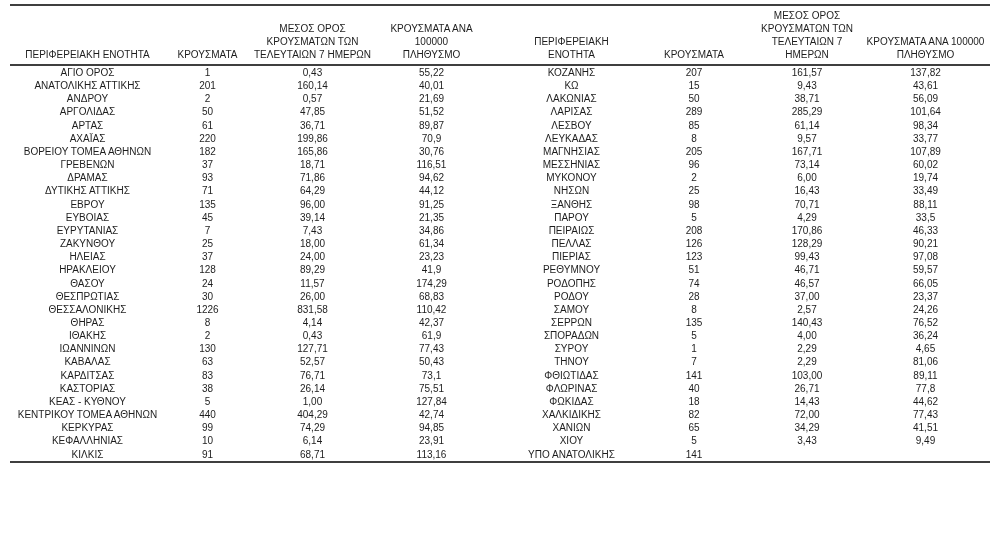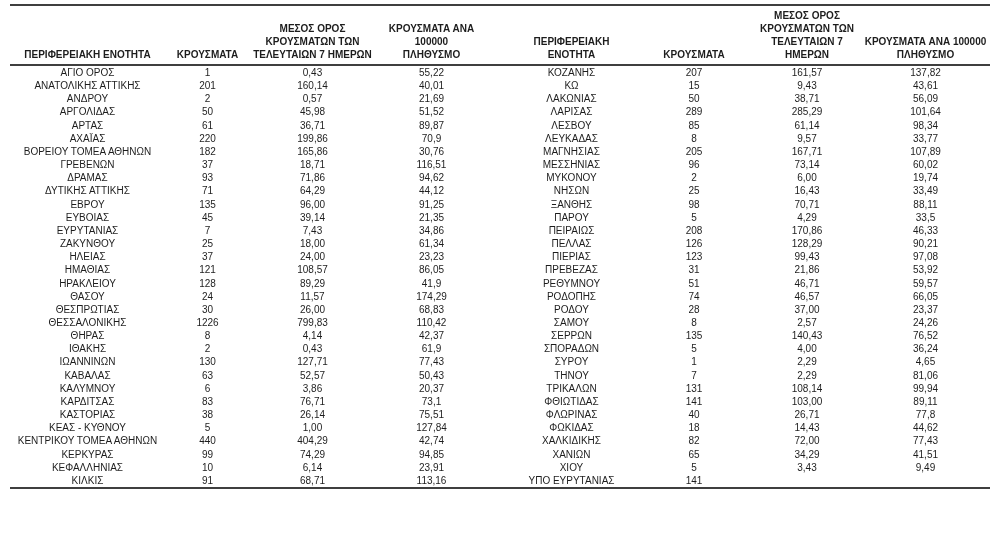--- a/index.html
+++ b/index.html
@@ -18,21 +18,21 @@
     overflow: hidden;
   }
   table.cases-table {
     width: 100%;
     border-collapse: collapse;
     table-layout: fixed;
     border-top: 2px solid #3f3f3f;
     border-bottom: 2px solid #3f3f3f;
   }
   thead th {
-    font-weight: bold;
+    font-weight: normal;
     font-size: 10px;
     line-height: 13px;
     text-align: center;
     vertical-align: bottom;
     padding: 3px 2px 3px 2px;
     border-bottom: 2px solid #3f3f3f;
     white-space: pre-line;
   }
   tbody td {
     font-size: 10px;
@@ -118,21 +118,21 @@
           <td>21,69</td>
           <td></td>
           <td>ΛΑΚΩΝΙΑΣ</td>
           <td>50</td>
           <td>38,71</td>
           <td>56,09</td>
         </tr>
         <tr>
           <td>ΑΡΓΟΛΙΔΑΣ</td>
           <td>50</td>
-          <td>45,98</td>
+          <td>47,85</td>
           <td>51,52</td>
           <td></td>
           <td>ΛΑΡΙΣΑΣ</td>
           <td>289</td>
           <td>285,29</td>
           <td>101,64</td>
         </tr>
         <tr>
           <td>ΑΡΤΑΣ</td>
           <td>61</td>
@@ -248,31 +248,20 @@
           <td>37</td>
           <td>24,00</td>
           <td>23,23</td>
           <td></td>
           <td>ΠΙΕΡΙΑΣ</td>
           <td>123</td>
           <td>99,43</td>
           <td>97,08</td>
         </tr>
         <tr>
-          <td>ΗΜΑΘΙΑΣ</td>
-          <td>121</td>
-          <td>108,57</td>
-          <td>86,05</td>
-          <td></td>
-          <td>ΠΡΕΒΕΖΑΣ</td>
-          <td>31</td>
-          <td>21,86</td>
-          <td>53,92</td>
-        </tr>
-        <tr>
           <td>ΗΡΑΚΛΕΙΟΥ</td>
           <td>128</td>
           <td>89,29</td>
           <td>41,9</td>
           <td></td>
           <td>ΡΕΘΥΜΝΟΥ</td>
           <td>51</td>
           <td>46,71</td>
           <td>59,57</td>
         </tr>
@@ -294,21 +283,21 @@
           <td>68,83</td>
           <td></td>
           <td>ΡΟΔΟΥ</td>
           <td>28</td>
           <td>37,00</td>
           <td>23,37</td>
         </tr>
         <tr>
           <td>ΘΕΣΣΑΛΟΝΙΚΗΣ</td>
           <td>1226</td>
-          <td>799,83</td>
+          <td>831,58</td>
           <td>110,42</td>
           <td></td>
           <td>ΣΑΜΟΥ</td>
           <td>8</td>
           <td>2,57</td>
           <td>24,26</td>
         </tr>
         <tr>
           <td>ΘΗΡΑΣ</td>
           <td>8</td>
@@ -347,31 +336,20 @@
           <td>63</td>
           <td>52,57</td>
           <td>50,43</td>
           <td></td>
           <td>ΤΗΝΟΥ</td>
           <td>7</td>
           <td>2,29</td>
           <td>81,06</td>
         </tr>
         <tr>
-          <td>ΚΑΛΥΜΝΟΥ</td>
-          <td>6</td>
-          <td>3,86</td>
-          <td>20,37</td>
-          <td></td>
-          <td>ΤΡΙΚΑΛΩΝ</td>
-          <td>131</td>
-          <td>108,14</td>
-          <td>99,94</td>
-        </tr>
-        <tr>
           <td>ΚΑΡΔΙΤΣΑΣ</td>
           <td>83</td>
           <td>76,71</td>
           <td>73,1</td>
           <td></td>
           <td>ΦΘΙΩΤΙΔΑΣ</td>
           <td>141</td>
           <td>103,00</td>
           <td>89,11</td>
         </tr>
@@ -429,20 +407,20 @@
           <td>5</td>
           <td>3,43</td>
           <td>9,49</td>
         </tr>
         <tr>
           <td>ΚΙΛΚΙΣ</td>
           <td>91</td>
           <td>68,71</td>
           <td>113,16</td>
           <td></td>
-          <td>ΥΠΟ ΕΥΡΥΤΑΝΙΑΣ</td>
+          <td>ΥΠΟ ΑΝΑΤΟΛΙΚΗΣ</td>
           <td>141</td>
           <td></td>
           <td></td>
         </tr>
       </tbody>
   </table>
 </div>
 
 </body></html>

